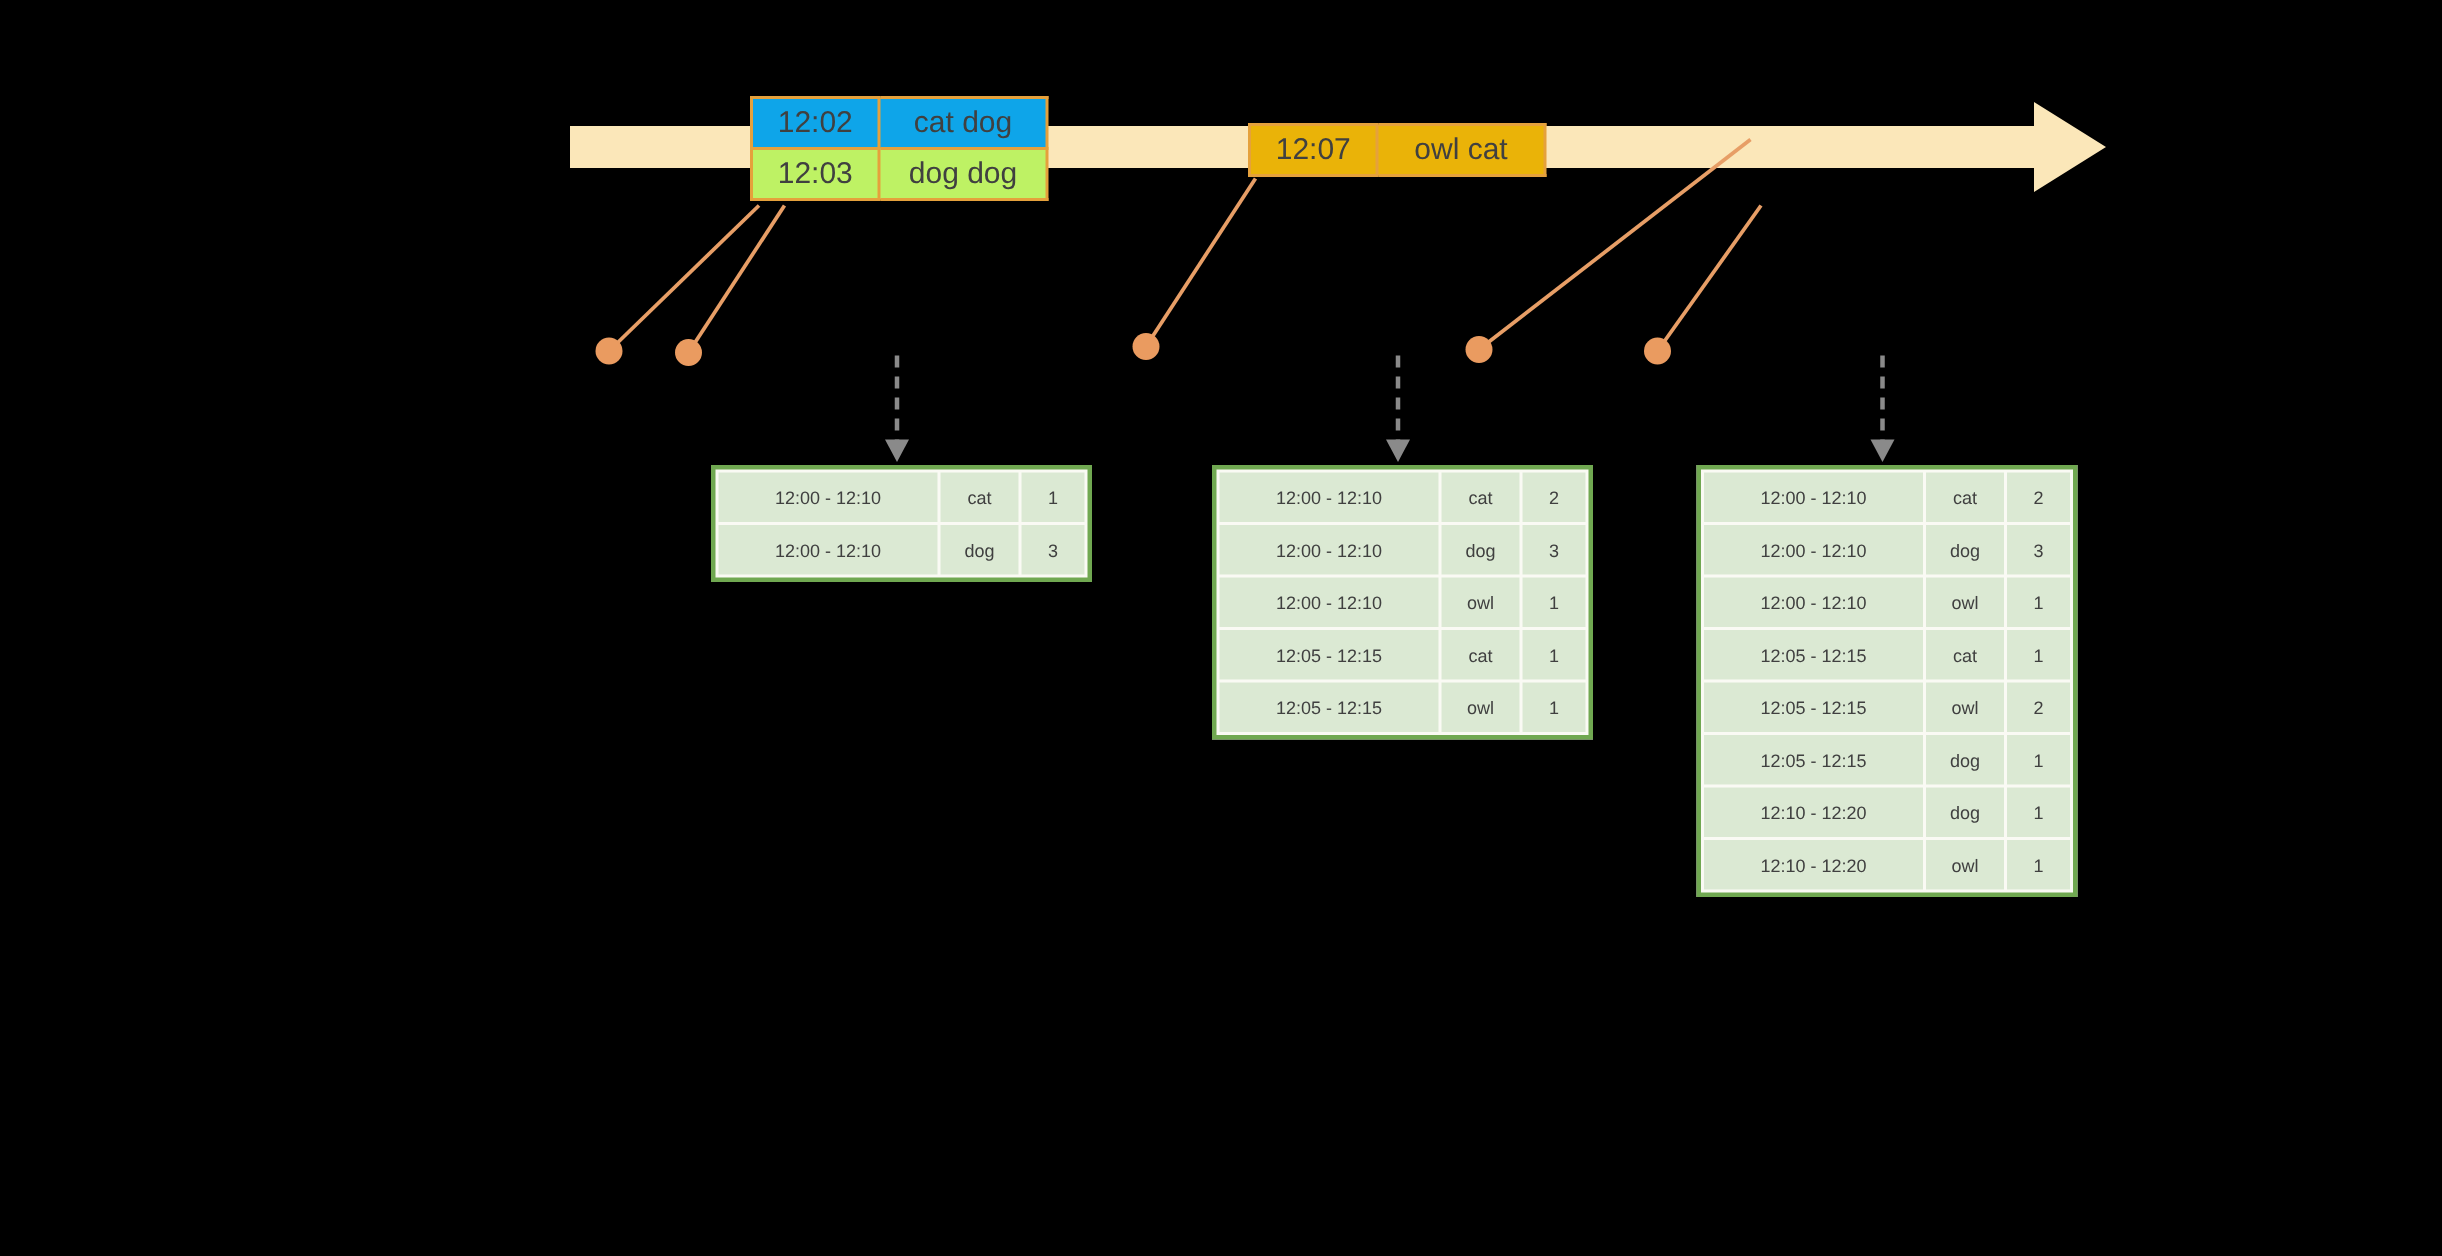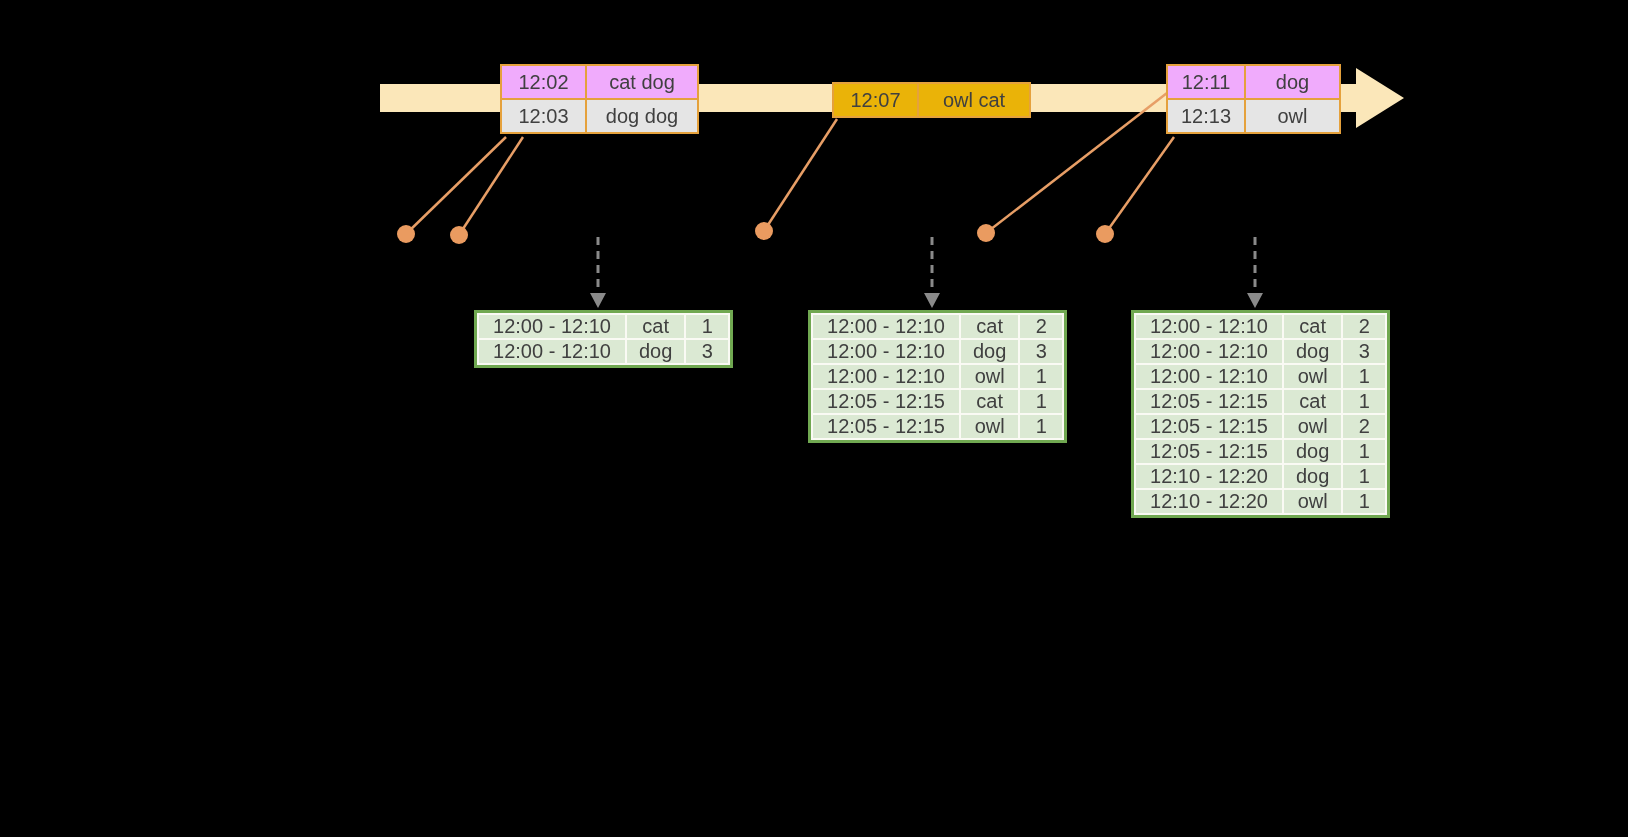--- a/index.html
+++ b/index.html
@@ -21,37 +21,37 @@
     height: 34px;
     text-align: center;
     font-size: 20px;
     color: #404040;
     padding: 0 4px;
   }
   .event-table .time  { width: 85px; }
   .event-table .words { width: 112px; }
   .event-table.narrow .time  { width: 78px; }
   .event-table.narrow .words { width: 95px; }
-  tr.tone-dark  td { background: #f0abfc; margin-left: 19px; }
-  tr.tone-light td { background: #e5e5e5; margin-top: 41px; }
+  tr.tone-dark  td { background: #0ea5e9; margin-left: 19px; }
+  tr.tone-light td { background: #bef264; margin-top: 41px; }
   tr.tone-mid   td { background: #eab308; }
 
   
   .result-table {
     position: absolute;
     border: 3px solid #70A851;
     background: #FAFAF4;
     border-collapse: separate;
     border-spacing: 2px;
   }
   .result-table td {
     background: #DBE9D3;
-    height: 23px;
+    height: 33px;
     text-align: center;
-    font-size: 20px;
+    font-size: 12px;
     color: #404040;
     padding: 0 12px;
   }
   .result-table .range { width: 146px; }
   .result-table .word  { width: 52px; text-align: center; }
   .result-table .count { width: 42px; }
 </style>
 </head>
 <body>
 
@@ -102,32 +102,20 @@
 
   <table class="event-table" id="event-1" style="left:832px; top:82px;">
       <tbody>
         <tr class="tone-mid">
           <td class="time">12:07</td>
           <td class="words">owl cat</td>
         </tr>
       </tbody>
     </table>
 
-  <table class="event-table narrow" id="event-2" style="left:1166px; top:64px;">
-      <tbody>
-        <tr class="tone-dark">
-          <td class="time">12:11</td>
-          <td class="words">dog</td>
-        </tr>
-        <tr class="tone-light">
-          <td class="time">12:13</td>
-          <td class="words">owl</td>
-        </tr>
-      </tbody>
-    </table>
 
   <table class="result-table" id="result-0" style="left:474px; top:310px;">
       <tbody>
         <tr>
           <td class="range">12:00 - 12:10</td>
           <td class="word">cat</td>
           <td class="count">1</td>
         </tr>
         <tr>
           <td class="range">12:00 - 12:10</td>

